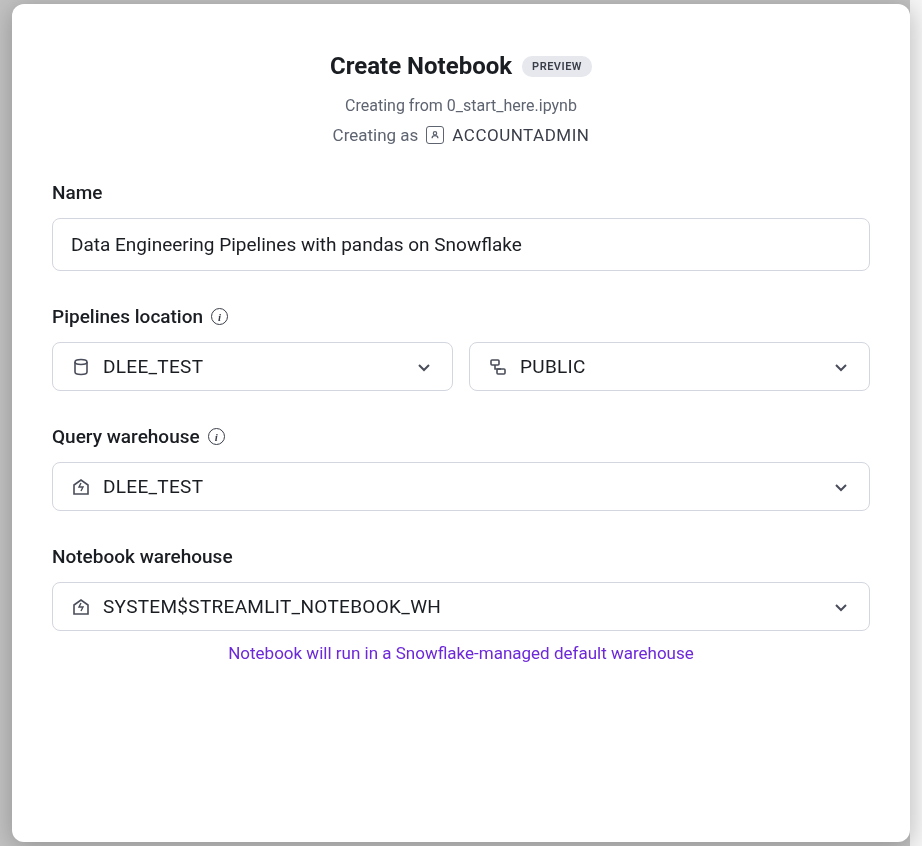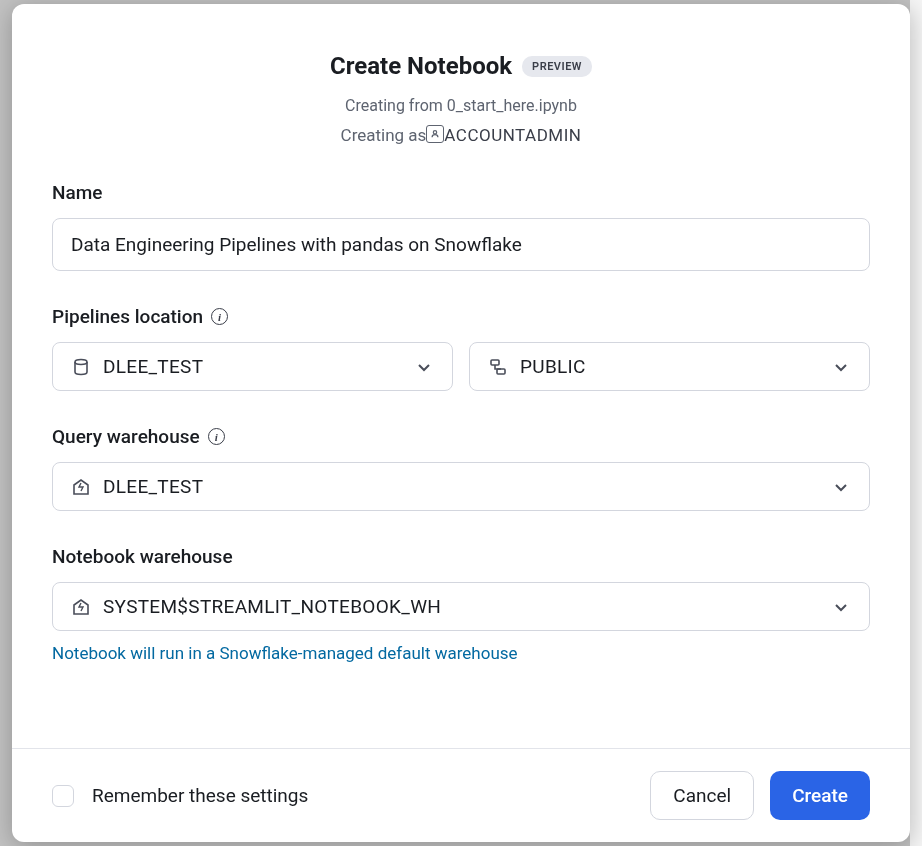--- a/index.html
+++ b/index.html
@@ -53,22 +53,23 @@
       padding: 4px 10px;
       border-radius: 10px;
     }
     .subtitle {
       font-size: 16px;
       color: #5e6470;
       margin-bottom: 10px;
     }
     .creating-as-row {
       display: flex;
-      align-items: flex-start;
-      justify-content: center;
+      align-items: center;
+      justify-content: center;
+      gap: 8px;
       font-size: 17px;
       color: #5e6470;
     }
     .role-value {
       color: #3a3e49;
       letter-spacing: 0.5px;
       font-weight: 400;
     }
     .role-icon {
       width: 18px;
@@ -163,21 +164,22 @@
       color: #4a4e5a;
     }
     .chevron {
       width: 20px;
       height: 20px;
       color: #4a4e5a;
     }
     .helper-text {
       margin-top: 12px;
       font-size: 17px;
-      color: #0369a1;
+      color: #6d28d9;
+      text-align: center;
     }
     .modal-footer {
       border-top: 1px solid #e2e4ea;
       padding: 22px 40px;
       display: flex;
       align-items: center;
       justify-content: space-between;
     }
     .checkbox-row {
       display: flex;
@@ -344,24 +346,14 @@
           <svg viewBox="0 0 20 20" fill="none" stroke="currentColor" stroke-width="2">
               <path d="M5 8l5 5 5-5"></path>
             </svg>
         </span>
       </div>
       <div class="helper-text">Notebook will run in a Snowflake-managed default warehouse</div>
     </div>
 
   </div>
 
-  <div class="modal-footer">
-    <div class="checkbox-row">
-      <div class="checkbox"></div>
-      <span class="checkbox-label">Remember these settings</span>
-    </div>
-    <div class="button-row">
-      <button class="btn btn-secondary">Cancel</button>
-      <button class="btn btn-primary">Create</button>
-    </div>
-  </div>
 
 </div>
 
 </body></html>

